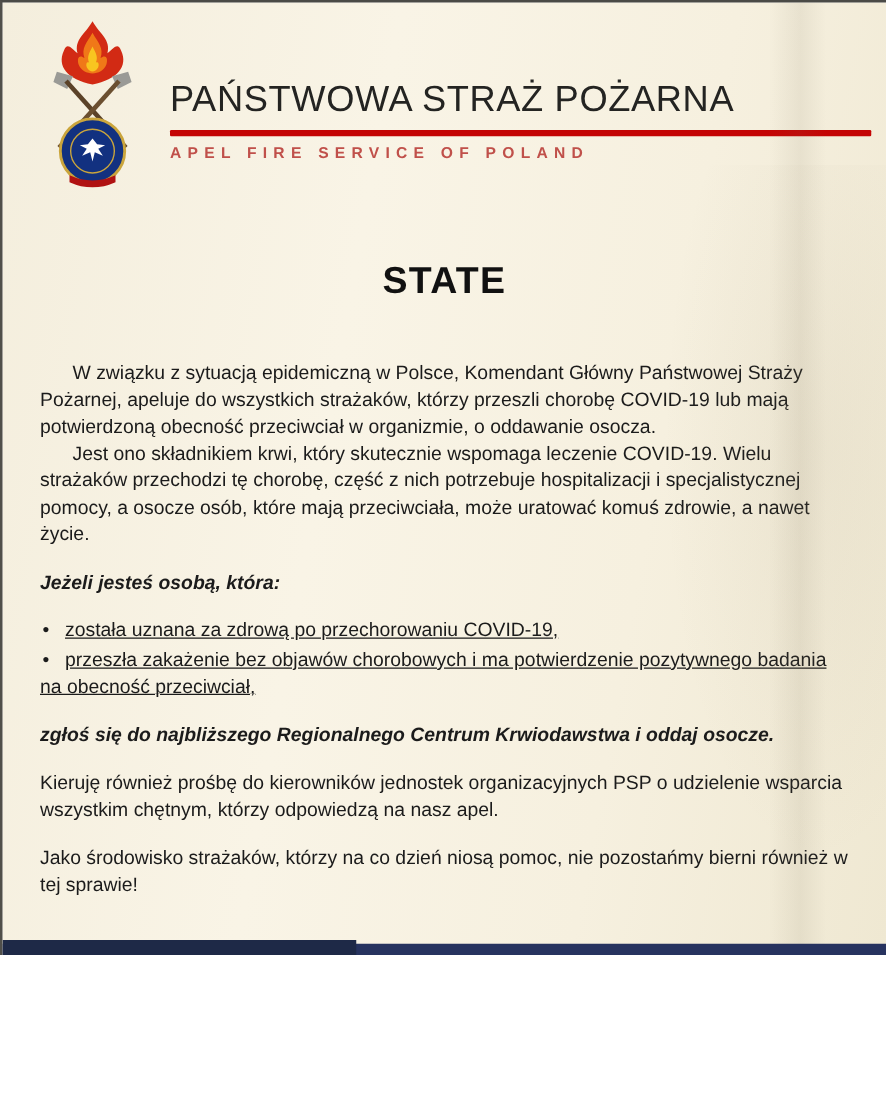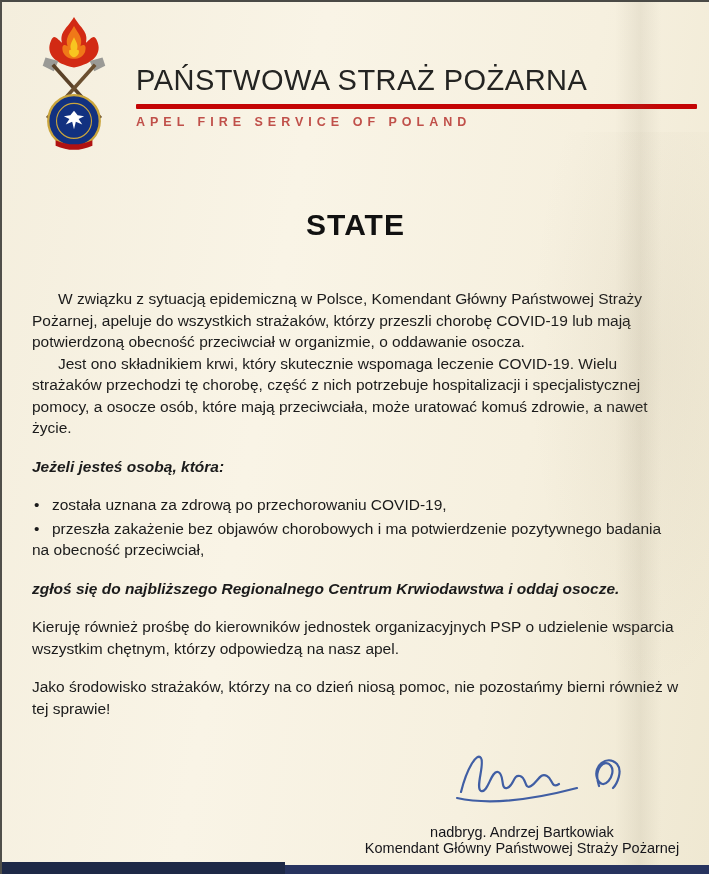--- a/index.html
+++ b/index.html
@@ -1,17 +1,17 @@
 <!DOCTYPE html>
 <html><head>
 <meta charset="utf-8">
 <style>
   html,body{margin:0;padding:0;background:#ffffff;}
   .page{
-    width:709px;height:874px;position:relative;box-sizing:border-box;
+    width:709px;height:764px;position:relative;box-sizing:border-box;
     background:linear-gradient(100deg,#f4eedd 0%,#f9f4e6 38%,#f6f0df 70%,#efe8d2 100%);
     border-top:2px solid #4a4a46;
     border-left:2px solid #504f4a;
     overflow:hidden;
     font-family:"Liberation Sans", sans-serif;
     color:#1b1b1b;
   }
   .crease{position:absolute;top:0;right:48px;width:46px;height:100%;
     background:linear-gradient(90deg,rgba(120,110,85,0) 0%,rgba(120,110,85,.10) 55%,rgba(120,110,85,0) 100%);pointer-events:none;}
   .crease2{position:absolute;top:130px;right:0;width:180px;height:560px;
@@ -27,21 +27,21 @@
   .org-subtitle{font-size:12.5px;font-weight:700;letter-spacing:5px;color:#c0504a;}
 
   .doc-title{text-align:center;margin:52px 0 0 0;font-size:30px;font-weight:700;letter-spacing:1px;color:#111;}
 
   main{padding:46px 30px 0 30px;font-size:15.5px;line-height:1.39;}
   main p{margin:0;}
   .first-indent{text-indent:26px;}
   .gap{margin-top:17px !important;}
   .bold{font-weight:700;font-style:italic;}
   ul.cond-list{list-style:none;margin:17px 0 0 0;padding:0;}
-  ul.cond-list li{margin:0 0 2px 0;}
+  ul.cond-list li{margin:0 0 2px 0;text-decoration:underline;}
   ul.cond-list li::before{content:"•";display:inline-block;width:18px;margin-left:2px;}
 
   .signature-block{position:absolute;right:22px;bottom:18px;width:330px;text-align:center;}
   .signature-svg{display:block;margin:0 40px 2px auto;}
   .sig-name{font-size:14.5px;color:#15151a;}
   .sig-title{font-size:14.5px;color:#15151a;}
 </style>
 </head>
 <body>
 
@@ -89,26 +89,15 @@
       <li><span>przeszła zakażenie bez objawów chorobowych i ma potwierdzenie pozytywnego badania na obecność przeciwciał,</span></li>
     </ul>
 
     <p class="bold gap">zgłoś się do najbliższego Regionalnego Centrum Krwiodawstwa i oddaj osocze.</p>
 
     <p class="gap">Kieruję również prośbę do kierowników jednostek organizacyjnych PSP o udzielenie wsparcia wszystkim chętnym, którzy odpowiedzą na nasz apel.</p>
 
     <p class="gap">Jako środowisko strażaków, którzy na co dzień niosą pomoc, nie pozostańmy bierni również w tej sprawie!</p>
   </main>
 
-  <div class="signature-block">
-    <svg class="signature-svg" width="200" height="88" viewBox="0 0 200 88" xmlns="http://www.w3.org/2000/svg">
-      <g fill="none" stroke="#2d4f9e" stroke-width="2.2" stroke-linecap="round" opacity="0.9">
-        <path d="M14 58 C20 34 30 18 34 24 C38 30 28 54 34 57 C41 60 44 36 51 38 C58 40 53 56 60 54 C67 52 66 40 73 42 C80 44 77 56 84 52 C91 48 93 38 100 42 C106 45 104 55 112 50"></path>
-        <path d="M10 64 C46 72 92 64 130 54"></path>
-        <path d="M152 52 C146 34 158 24 164 32 C170 40 156 60 150 44 C146 32 160 20 170 30 C176 37 170 50 166 54"></path>
-      </g>
-    </svg>
-    <div class="sig-name">nadbryg. Andrzej Bartkowiak</div>
-    <div class="sig-title">Komendant Główny Państwowej Straży Pożarnej</div>
-  </div>
 
   <div class="bottom-band"></div>
 </div>
 
 </body></html>

